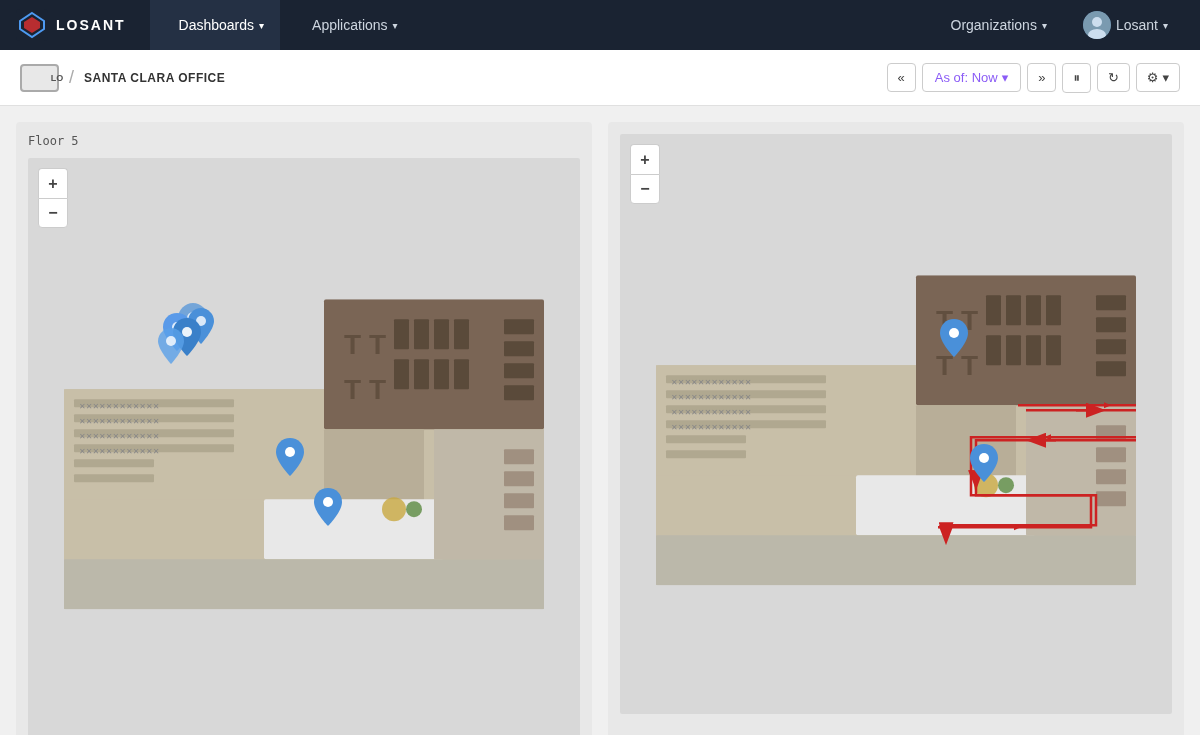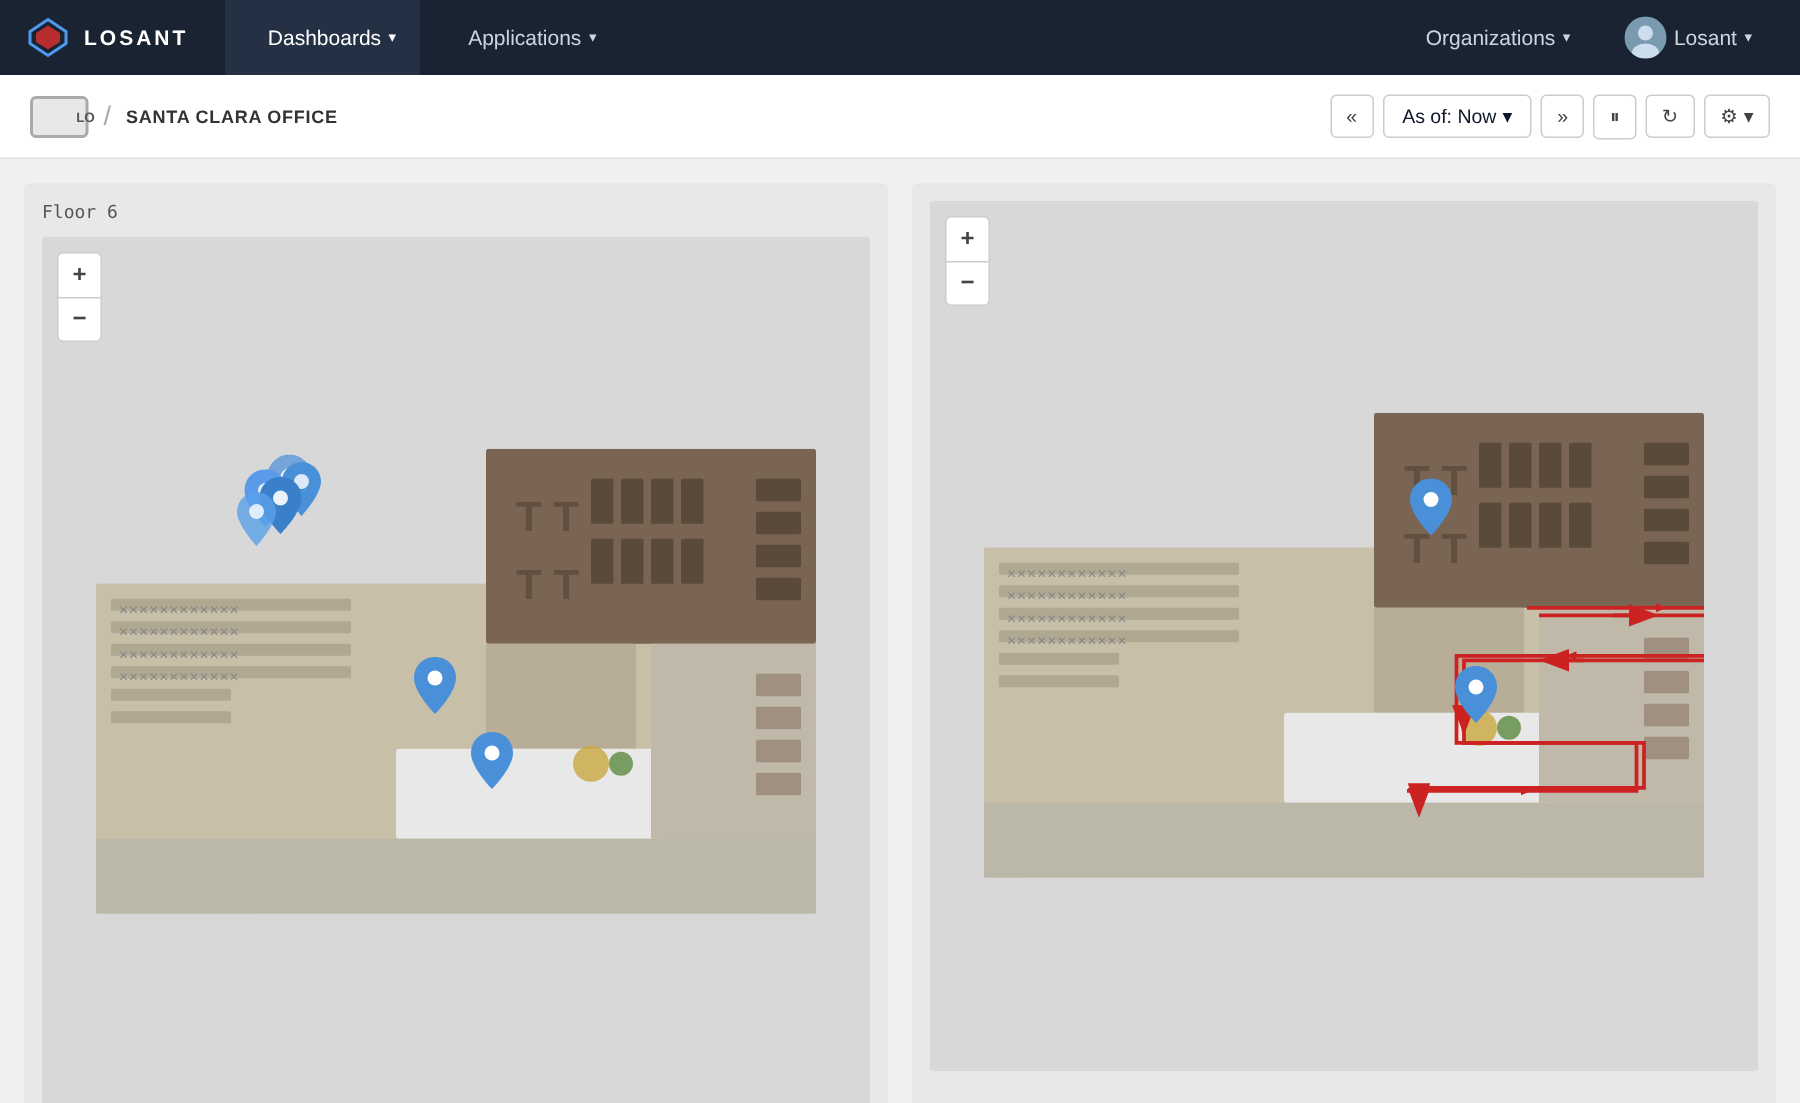--- a/index.html
+++ b/index.html
@@ -117,21 +117,21 @@
       align-items: center;
       gap: 4px;
     }
     .as-of-btn {
       background: white;
       border: 1px solid #ccc;
       border-radius: 4px;
       padding: 6px 12px;
       cursor: pointer;
       font-size: 13px;
-      color: #0f172a;
+      color: #8b5cf6;
       display: flex;
       align-items: center;
       gap: 4px;
     }
 
     
     .main-content {
       padding: 16px;
       display: flex;
       gap: 16px;
@@ -251,21 +251,21 @@
     <button class="tb-btn">
       <span>⚙</span>
       <span>▾</span>
     </button>
   </div>
 </div>
 
 <div class="main-content">
 
   <div class="map-panel">
-    <div class="panel-title">Floor 6</div>
+    <div class="panel-title">Floor 5</div>
     <div class="map-container">
 
       <div class="zoom-controls">
         <button class="zoom-btn">+</button>
         <button class="zoom-btn">−</button>
       </div>
 
       <svg class="floor-svg" width="480" height="310" viewBox="0 0 480 310">
 
         <rect x="0" y="90" width="480" height="220" fill="#c8bfa8" rx="2"></rect>

